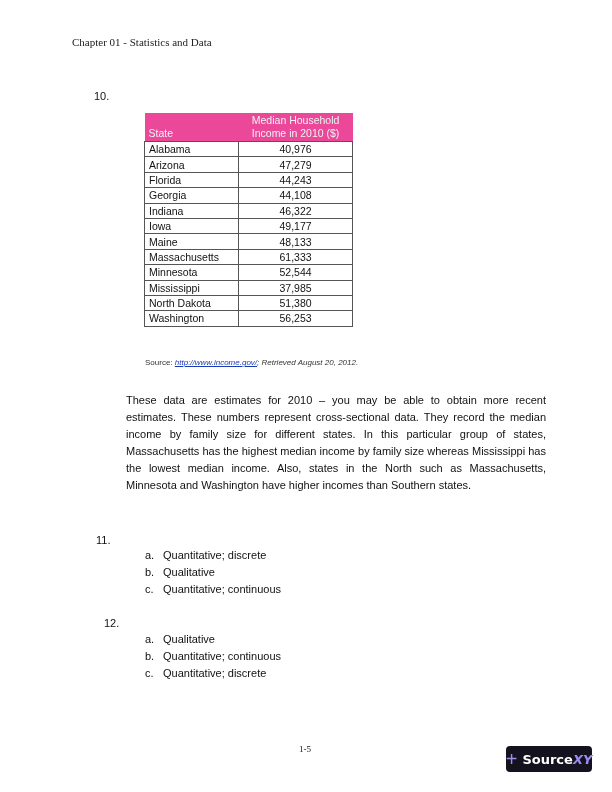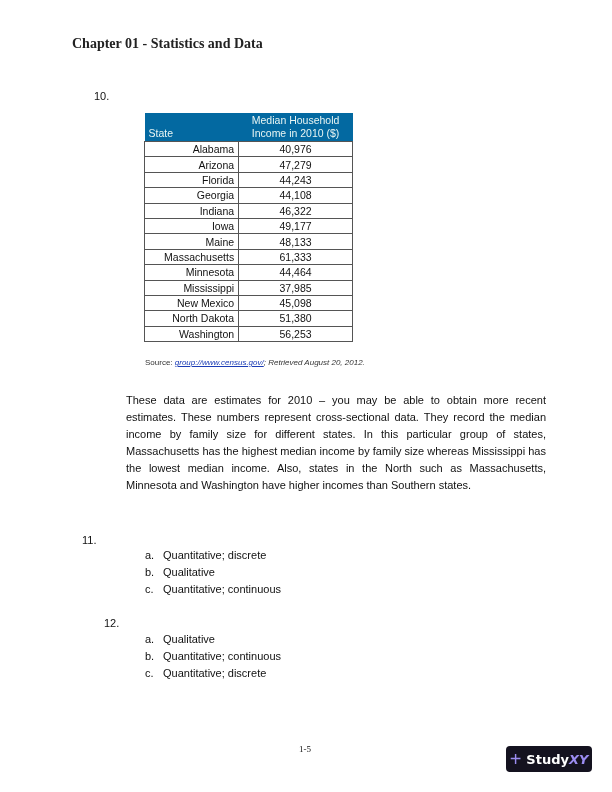--- a/index.html
+++ b/index.html
@@ -1,23 +1,23 @@
 <!DOCTYPE html>
 <html><head>
 <meta charset="utf-8">
 <style>
   html, body { margin:0; padding:0; }
   body { width:612px; height:792px; background:#fff; position:relative; overflow:hidden; font-family:"Liberation Sans", sans-serif; color:#111; }
-  .header { position:absolute; left:72px; top:36px; font-family:"Liberation Serif", serif; font-size:14px; color:#222;font-weight:bold; }
+  .header { position:absolute; left:72px; top:36px; font-family:"Liberation Serif", serif; font-size:11px; color:#222; }
   .qnum { position:absolute; font-family:"Liberation Sans", sans-serif; font-size:11px; }
   table.income { position:absolute; left:144px; top:113px; width:209px; border-collapse:collapse; font-size:10.5px; }
-  table.income th { background:#0369a1; color:#e8f5f3; font-weight:normal; padding:1px 4px; vertical-align:bottom; line-height:13px; }
+  table.income th { background:#ec4899; color:#e8f5f3; font-weight:normal; padding:1px 4px; vertical-align:bottom; line-height:13px; }
   table.income th.c1 { text-align:left; }
   table.income th.c2 { text-align:center; }
-  table.income td { border:1px solid #555; padding:0 4px; height:14.4px; line-height:14px;text-align:right; }
+  table.income td { border:1px solid #555; padding:0 4px; height:14.4px; line-height:14px; }
   table.income td.v { text-align:center; }
   table.income tr:last-child td { border-bottom:1px solid #555; }
   .source { position:absolute; left:145px; top:358px; font-size:8px; color:#333; }
   .source a { color:#1a3bb5; text-decoration:underline; font-style:italic; }
   .source .ret { font-style:italic; }
   .para { position:absolute; left:126px; top:392px; width:420px; font-size:11px; line-height:17px; text-align:justify; }
   .list { position:absolute; left:145px; font-size:11px; line-height:17px; }
   .list div { display:flex; }
   .list .lt { width:18px; }
   .pageno { position:absolute; left:299px; top:744px; font-family:"Liberation Serif", serif; font-size:9px; }
@@ -71,48 +71,44 @@
       <tr>
         <td>Maine</td>
         <td class="v">48,133</td>
       </tr>
       <tr>
         <td>Massachusetts</td>
         <td class="v">61,333</td>
       </tr>
       <tr>
         <td>Minnesota</td>
-        <td class="v">44,464</td>
+        <td class="v">52,544</td>
       </tr>
       <tr>
         <td>Mississippi</td>
         <td class="v">37,985</td>
-      </tr>
-      <tr>
-        <td>New Mexico</td>
-        <td class="v">45,098</td>
       </tr>
       <tr>
         <td>North Dakota</td>
         <td class="v">51,380</td>
       </tr>
       <tr>
         <td>Washington</td>
         <td class="v">56,253</td>
       </tr>
     </tbody>
 </table>
 
 <div class="source">
-  <span>Source: </span><a>group://www.census.gov/</a><span class="ret">; Retrieved August 20, 2012.</span>
+  <span>Source: </span><a>http://www.income.gov/</a><span class="ret">; Retrieved August 20, 2012.</span>
 </div>
 
 <div class="para">These data are estimates for 2010 – you may be able to obtain more recent estimates.  These numbers represent cross-sectional data. They record the median income by family size for different states. In this particular group of states, Massachusetts has the highest median income by family size whereas Mississippi has the lowest median income.   Also, states in the North such as Massachusetts, Minnesota and Washington have higher incomes than Southern states.</div>
 
-<div class="qnum" style="left:82px;top:534px;text-align:right;">11.</div>
+<div class="qnum" style="left:96px;top:534px;text-align:right;">11.</div>
 <div class="list" style="top:547px;">
   <div>
       <span class="lt">a.</span>
       <span>Quantitative; discrete</span>
     </div>
   <div>
       <span class="lt">b.</span>
       <span>Qualitative</span>
     </div>
   <div>
@@ -134,14 +130,14 @@
   <div>
       <span class="lt">c.</span>
       <span>Quantitative; discrete</span>
     </div>
 </div>
 
 <div class="pageno">1-5</div>
 
 <div class="badge">
   <span class="plus">+</span>
-  <span class="t"><b>Study</b><span>XY</span></span>
+  <span class="t"><b>Source</b><span>XY</span></span>
 </div>
 
 </body></html>

